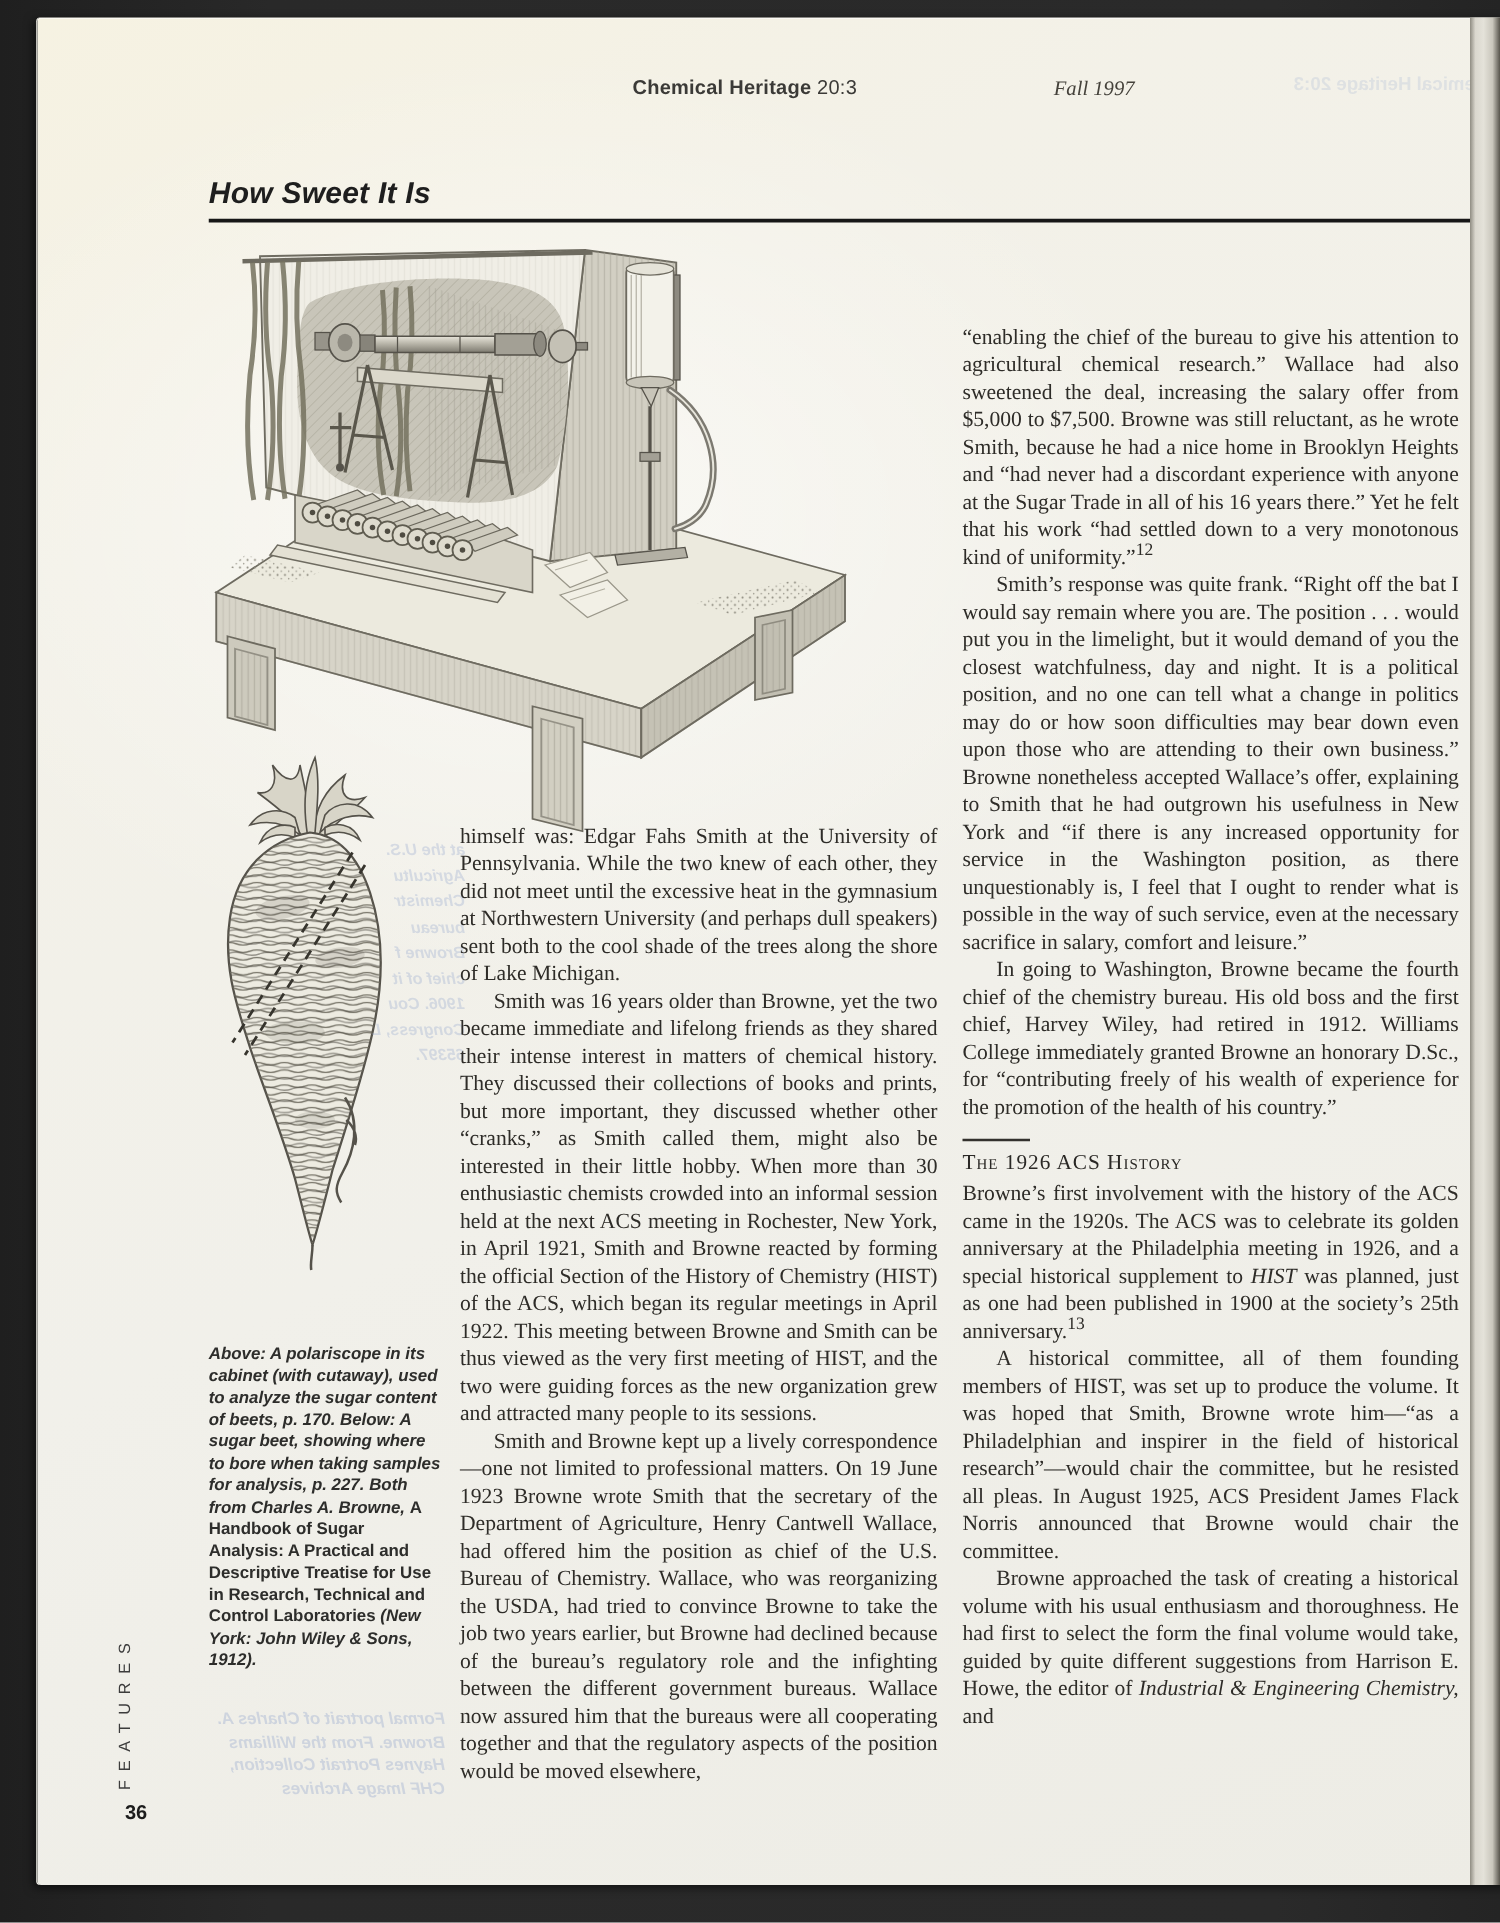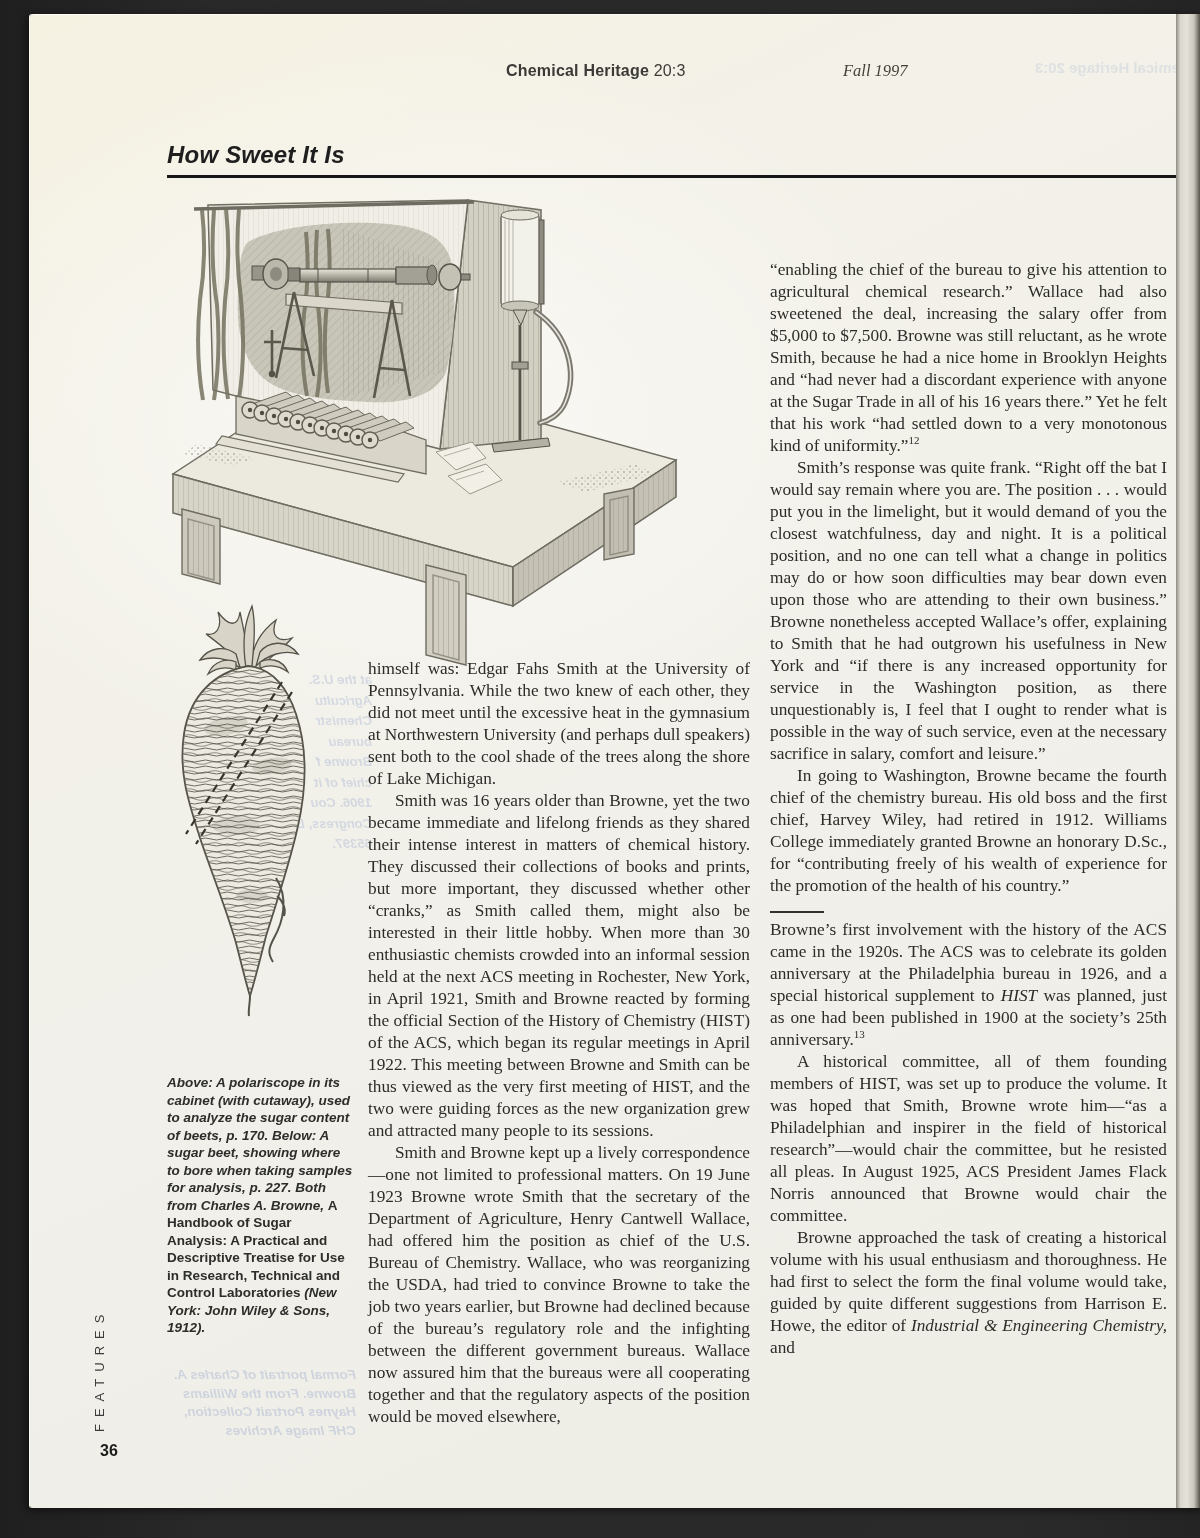--- a/index.html
+++ b/index.html
@@ -45,21 +45,21 @@
     font-family:"Liberation Sans",sans-serif;font-weight:bold;font-size:13.5px;
     line-height:17.5px;color:#2d2d2b;}
   .caption .it{font-style:italic;}
   
   .col{position:absolute;text-align:justify;font-size:17.3px;line-height:22px;color:#2e2c28;}
   .col-mid{left:338px;top:644px;width:382px;}
   .col-right{left:740px;top:245px;width:397px;}
   .bp{margin:0;text-align:justify;}
   .ind{text-indent:27px;}
   .it{font-style:italic;}
-  .sup{vertical-align:super;font-size:11px;line-height:0;}
+  .sup{vertical-align:super;font-size:14px;line-height:0;}
   .sec-rule{width:54px;height:2px;background:#33312d;margin:14px 0 6px 0;}
   .sec-head{font-size:17px;font-variant:small-caps;letter-spacing:.8px;color:#2a2825;margin:0 0 3px 0;}
   
   .features{position:absolute;left:62px;top:1248px;height:170px;
     font-family:"Liberation Sans",sans-serif;font-size:13px;letter-spacing:7px;color:#3c3c3c;
     writing-mode:vertical-rl;transform:rotate(180deg);}
   .page-num{position:absolute;left:70px;top:1428px;font-family:"Liberation Sans",sans-serif;
     font-weight:bold;font-size:16px;color:#1c1c1c;}
 </style>
 </head>
@@ -282,21 +282,22 @@
   <div class="col col-mid" id="colMid">
       <p class="bp"><span>himself was: Edgar Fahs Smith at the University of Pennsylvania. While the two knew of each other, they did not meet until the excessive heat in the gymnasium at Northwestern University (and perhaps dull speakers) sent both to the cool shade of the trees along the shore of Lake Michigan.</span></p>
       <p class="bp ind"><span>Smith was 16 years older than Browne, yet the two became immediate and lifelong friends as they shared their intense interest in matters of chemical history. They discussed their collections of books and prints, but more important, they discussed whether other “cranks,” as Smith called them, might also be interested in their little hobby. When more than 30 enthusiastic chemists crowded into an informal session held at the next ACS meeting in Rochester, New York, in April 1921, Smith and Browne reacted by forming the official Section of the History of Chemistry (HIST) of the ACS, which began its regular meetings in April 1922. This meeting between Browne and Smith can be thus viewed as the very first meeting of HIST, and the two were guiding forces as the new organization grew and attracted many people to its sessions.</span></p>
       <p class="bp ind"><span>Smith and Browne kept up a lively correspondence—one not limited to professional matters. On 19 June 1923 Browne wrote Smith that the secretary of the Department of Agriculture, Henry Cantwell Wallace, had offered him the position as chief of the U.S. Bureau of Chemistry. Wallace, who was reorganizing the USDA, had tried to convince Browne to take the job two years earlier, but Browne had declined because of the bureau’s regulatory role and the infighting between the different government bureaus. Wallace now assured him that the bureaus were all cooperating together and that the regulatory aspects of the position would be moved elsewhere,</span></p>
     </div>
   <div class="col col-right" id="colRight">
       <p class="bp"><span>“enabling the chief of the bureau to give his attention to agricultural chemical research.” Wallace had also sweetened the deal, increasing the salary offer from $5,000 to $7,500. Browne was still reluctant, as he wrote Smith, because he had a nice home in Brooklyn Heights and “had never had a discordant experience with anyone at the Sugar Trade in all of his 16 years there.” Yet he felt that his work “had settled down to a very monotonous kind of uniformity.”</span><span class="sup">12</span></p>
       <p class="bp ind"><span>Smith’s response was quite frank. “Right off the bat I would say remain where you are. The position . . . would put you in the limelight, but it would demand of you the closest watchfulness, day and night. It is a political position, and no one can tell what a change in politics may do or how soon difficulties may bear down even upon those who are attending to their own business.” Browne nonetheless accepted Wallace’s offer, explaining to Smith that he had outgrown his usefulness in New York and “if there is any increased opportunity for service in the Washington position, as there unquestionably is, I feel that I ought to render what is possible in the way of such service, even at the necessary sacrifice in salary, comfort and leisure.”</span></p>
       <p class="bp ind"><span>In going to Washington, Browne became the fourth chief of the chemistry bureau. His old boss and the first chief, Harvey Wiley, had retired in 1912. Williams College immediately granted Browne an honorary D.Sc., for “contributing freely of his wealth of experience for the promotion of the health of his country.”</span></p>
       <div class="sec-rule"></div>
-      <p class="bp"><span>Browne’s first involvement with the history of the ACS came in the 1920s. The ACS was to celebrate its golden anniversary at the Philadelphia bureau in 1926, and a special historical supplement to </span><span class="it">HIST</span><span> was planned, just as one had been published in 1900 at the society’s 25th anniversary.</span><span class="sup">13</span></p>
+      <div class="sec-head">The 1926 ACS History</div>
+      <p class="bp"><span>Browne’s first involvement with the history of the ACS came in the 1920s. The ACS was to celebrate its golden anniversary at the Philadelphia meeting in 1926, and a special historical supplement to </span><span class="it">HIST</span><span> was planned, just as one had been published in 1900 at the society’s 25th anniversary.</span><span class="sup">13</span></p>
       <p class="bp ind"><span>A historical committee, all of them founding members of HIST, was set up to produce the volume. It was hoped that Smith, Browne wrote him—“as a Philadelphian and inspirer in the field of historical research”—would chair the committee, but he resisted all pleas. In August 1925, ACS President James Flack Norris announced that Browne would chair the committee.</span></p>
       <p class="bp ind"><span>Browne approached the task of creating a historical volume with his usual enthusiasm and thoroughness. He had first to select the form the final volume would take, guided by quite different suggestions from Harrison E. Howe, the editor of </span><span class="it">Industrial &amp; Engineering Chemistry,</span><span> and</span></p>
     </div>
 
   <div class="features">FEATURES</div>
   <div class="page-num">36</div>
 </div>
 
 <div class="stack-edge"></div>
 

